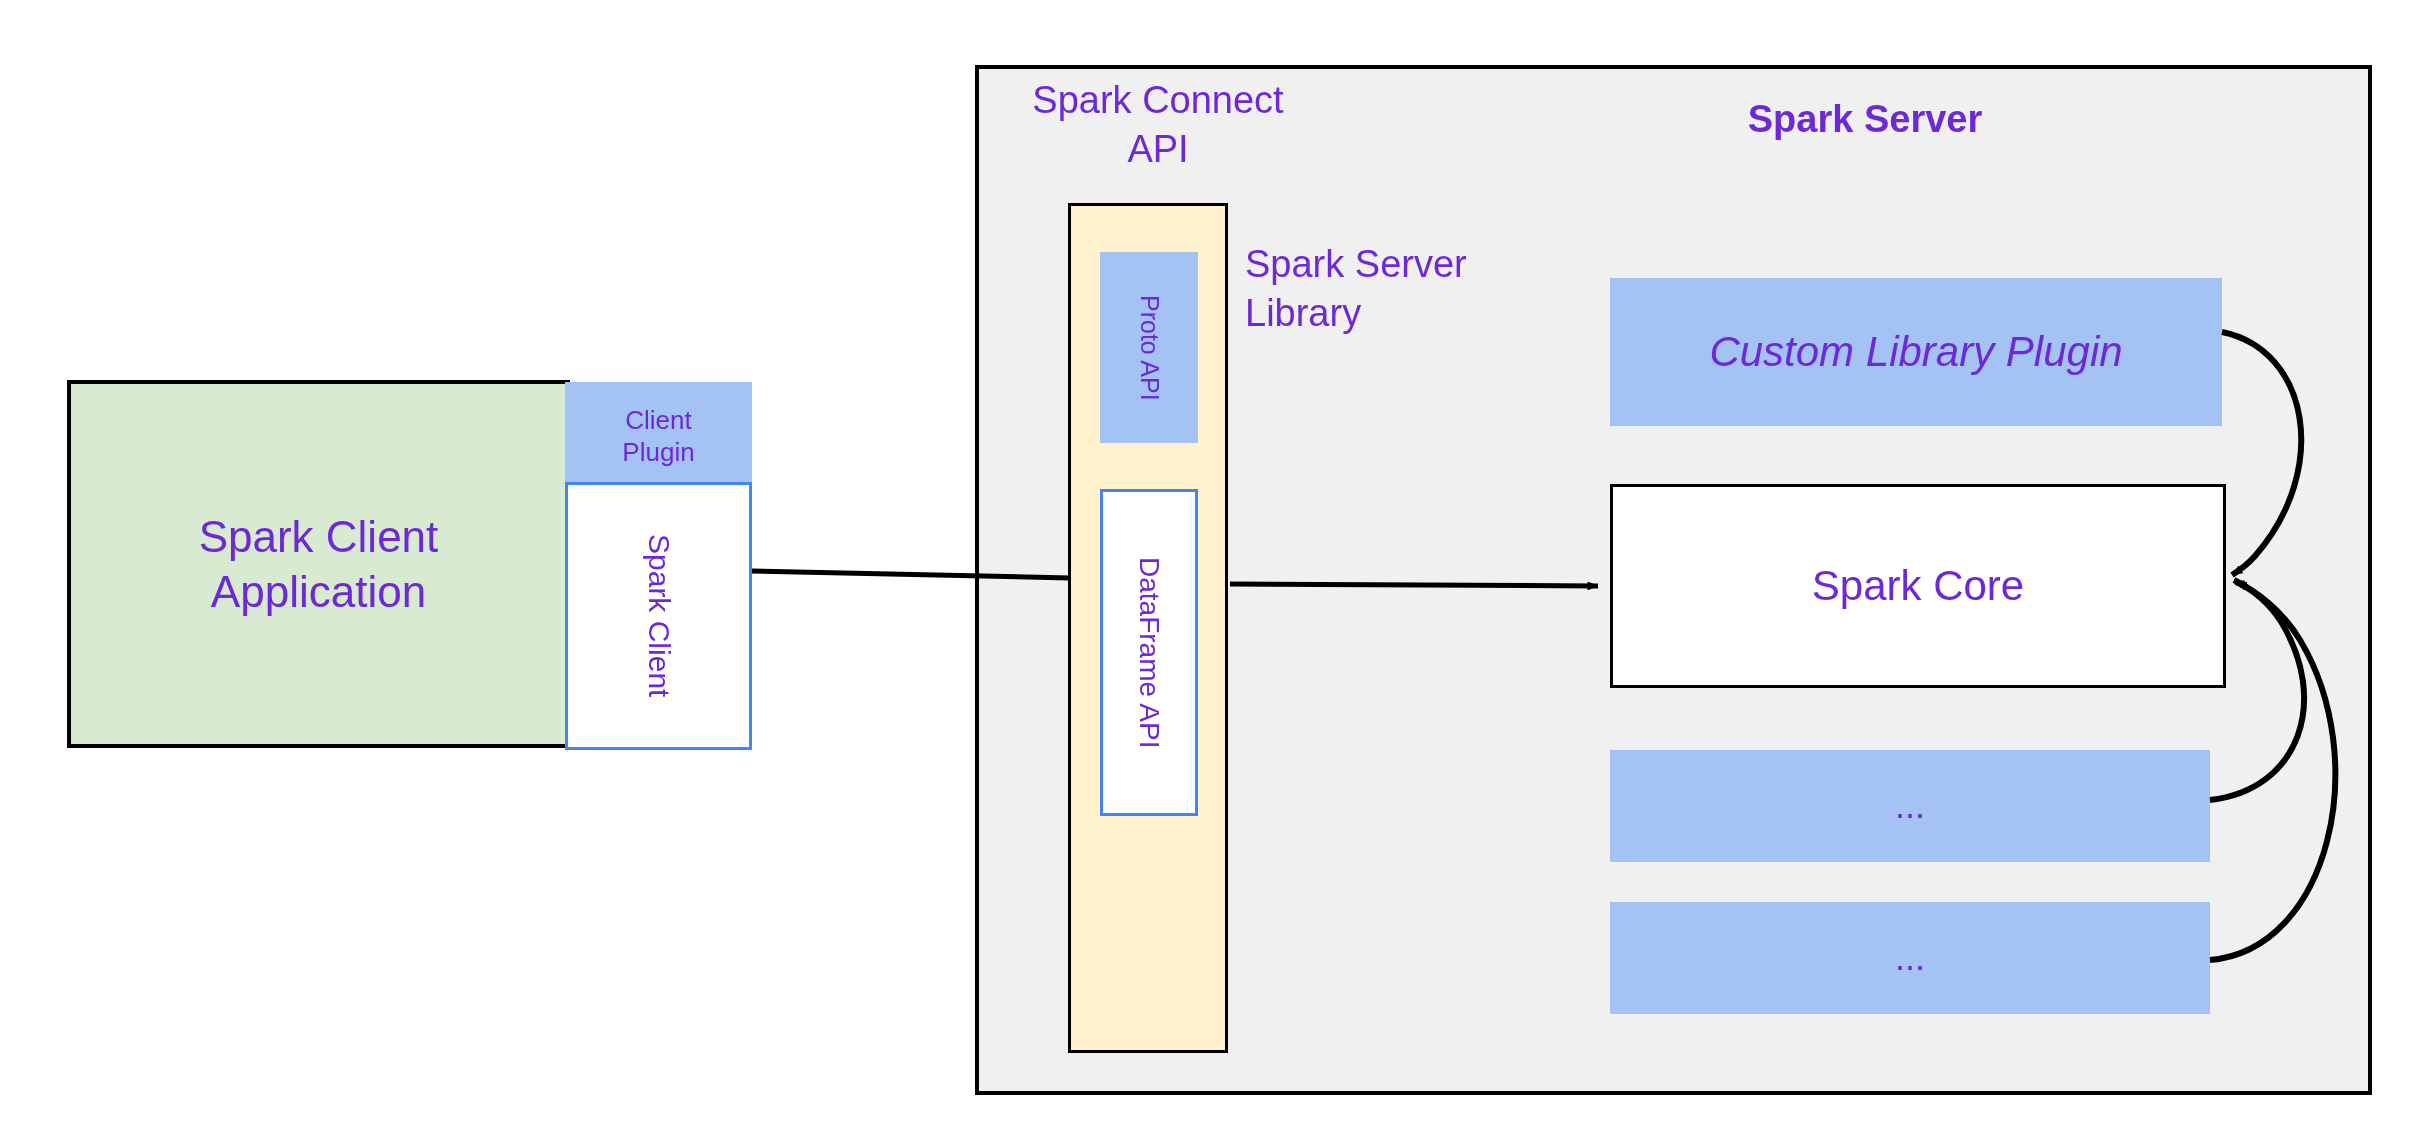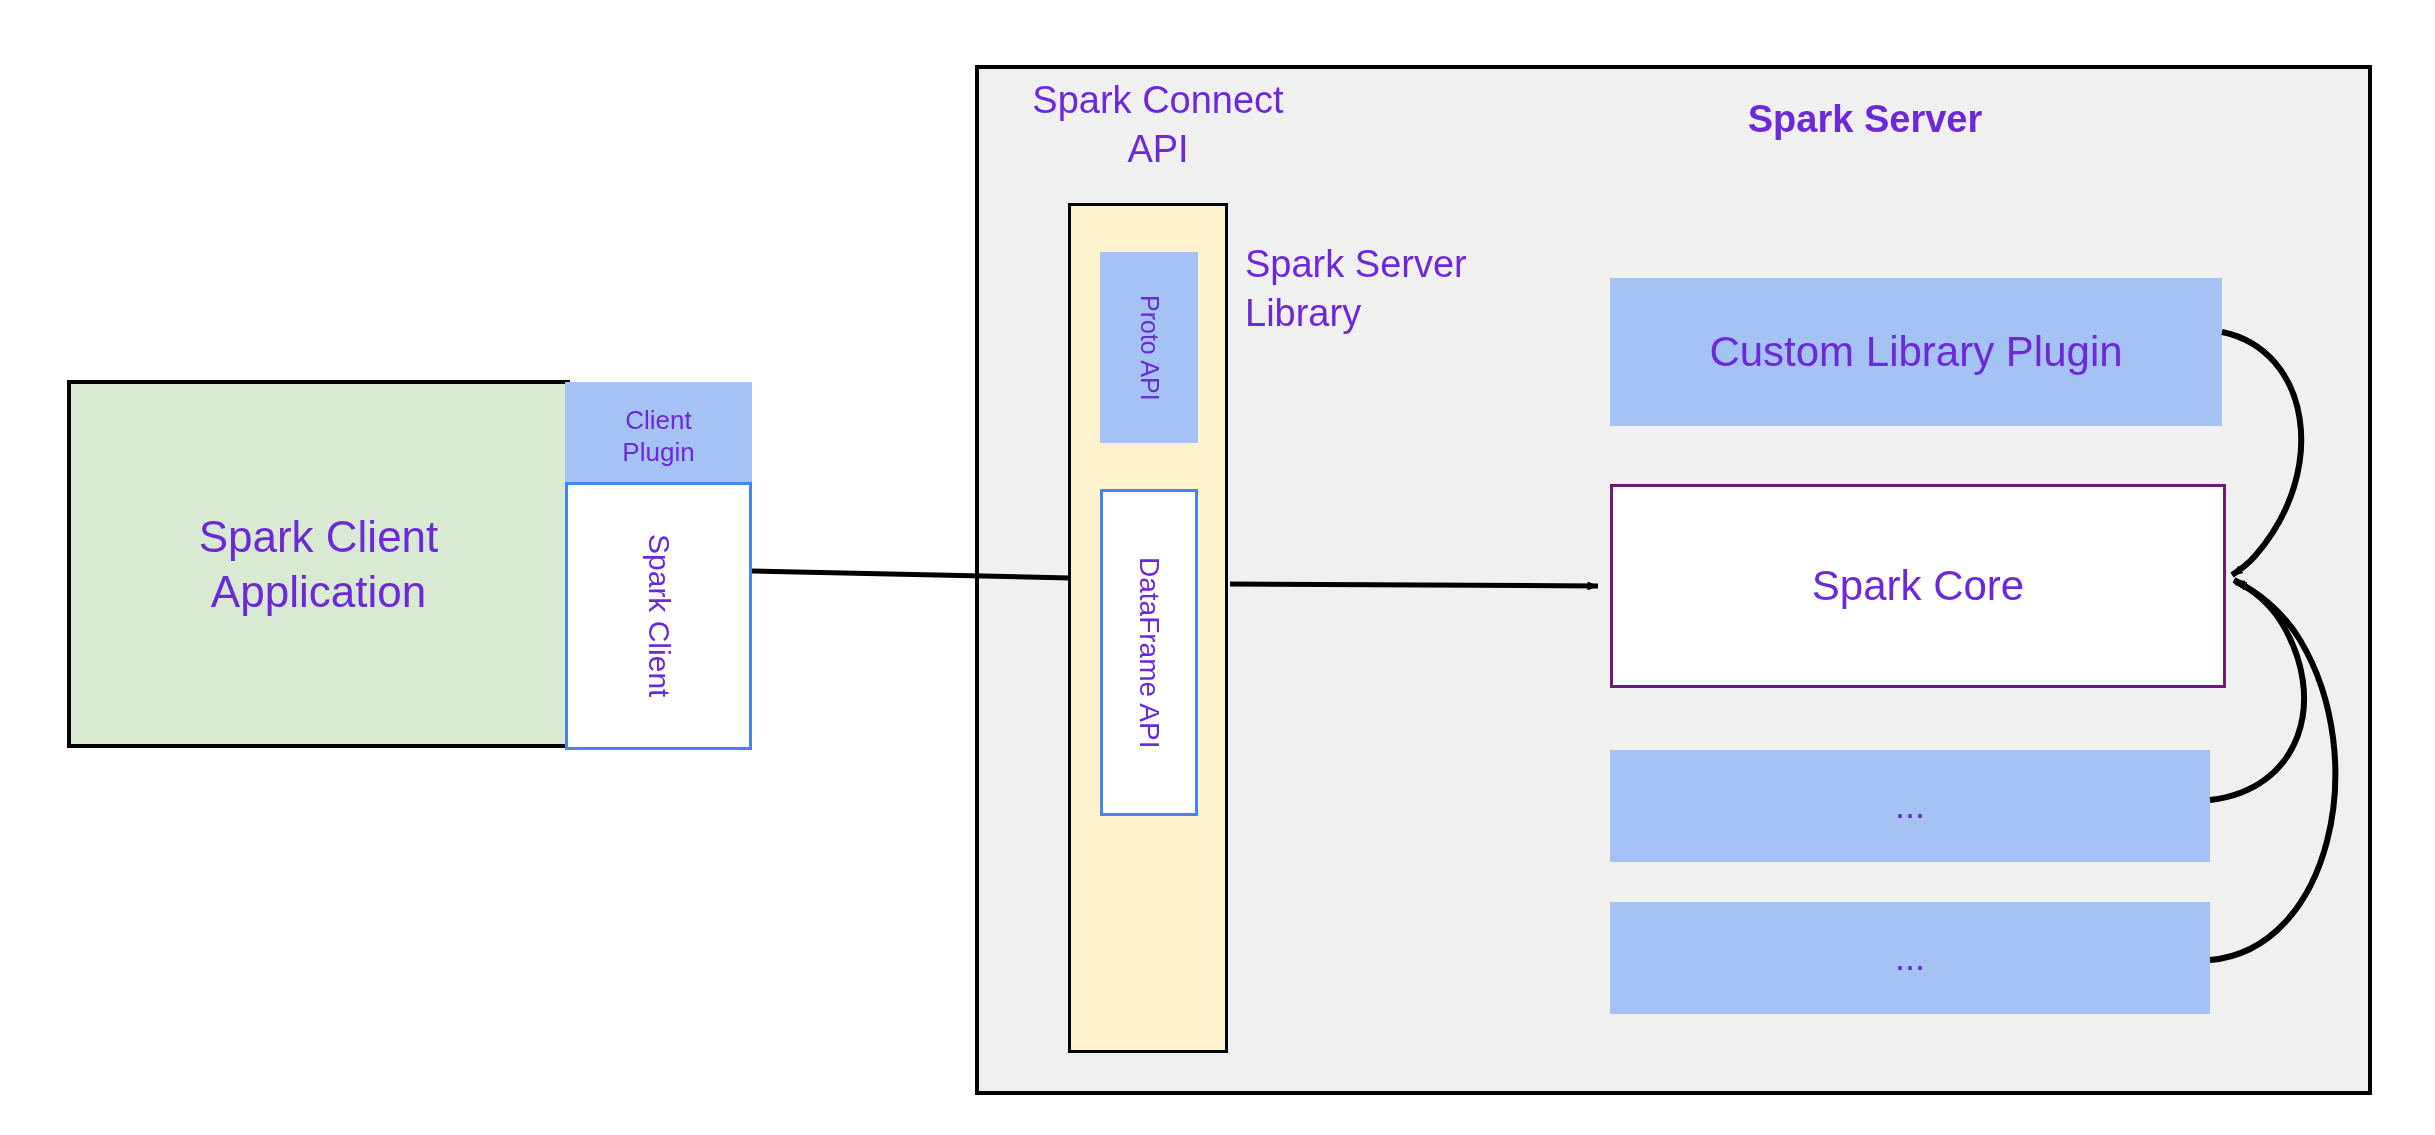--- a/index.html
+++ b/index.html
@@ -99,25 +99,26 @@
     background: #ffffff;
     border: 3px solid #4285F4;
     font-size: 28px;
   }
 
   #custom-library-plugin-box {
     left: 1610px; top: 278px; width: 612px; height: 148px;
     background: #A4C2F4;
     border: none;
     font-size: 42px;
+    font-style: italic;
   }
   #spark-core-box {
     left: 1610px; top: 484px; width: 616px; height: 204px;
     background: #ffffff;
-    border: 3px solid #701a75;
+    border: 3px solid #000000;
     font-size: 42px;
   }
   #ellipsis-box-1 {
     left: 1610px; top: 750px; width: 600px; height: 112px;
     background: #A4C2F4;
     border: none;
     font-size: 36px;
   }
   #ellipsis-box-2 {
     left: 1610px; top: 902px; width: 600px; height: 112px;

